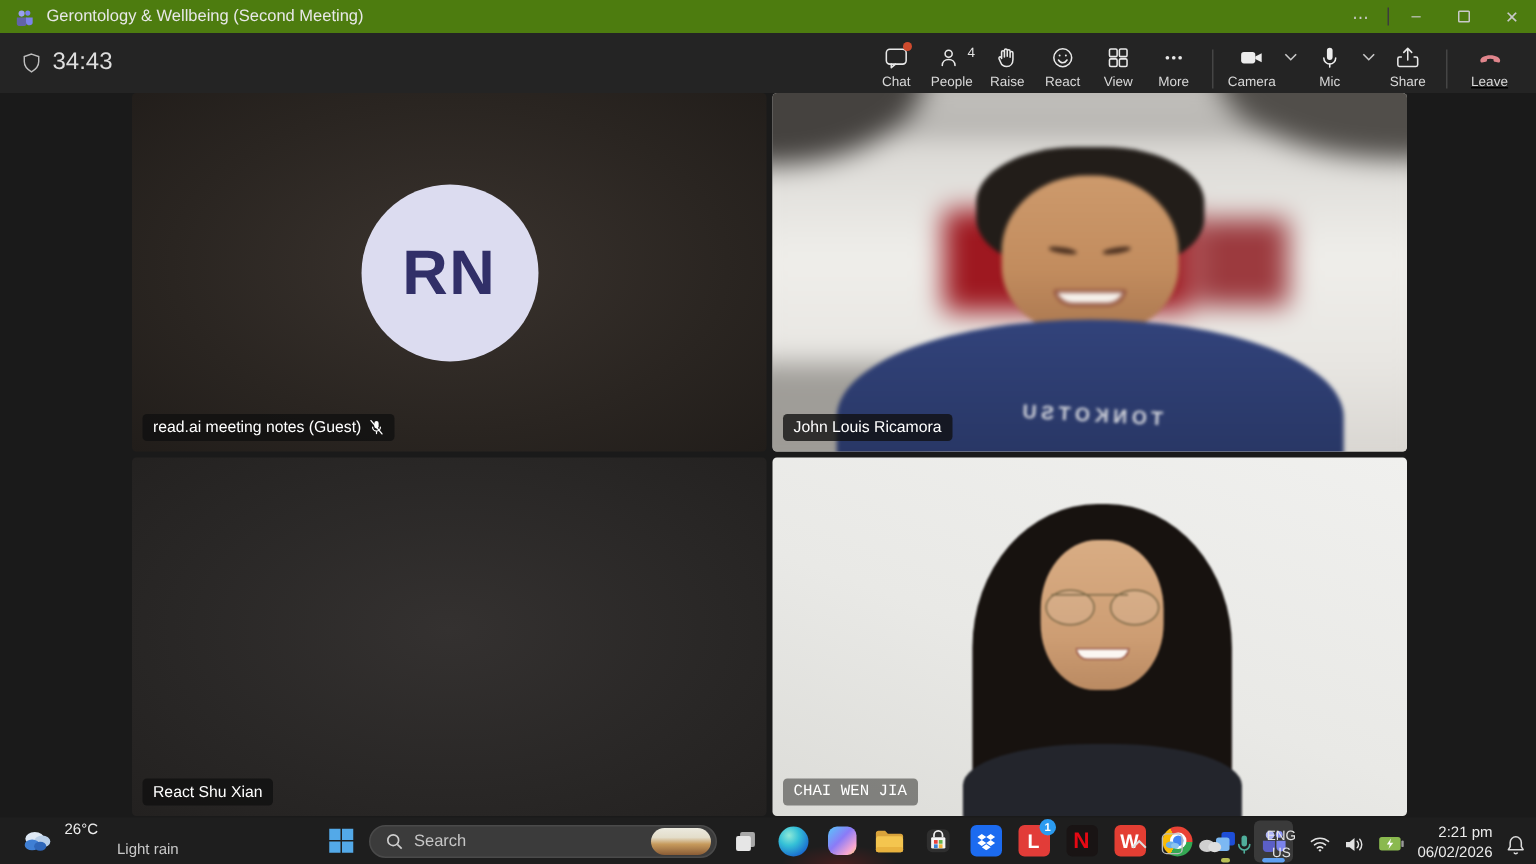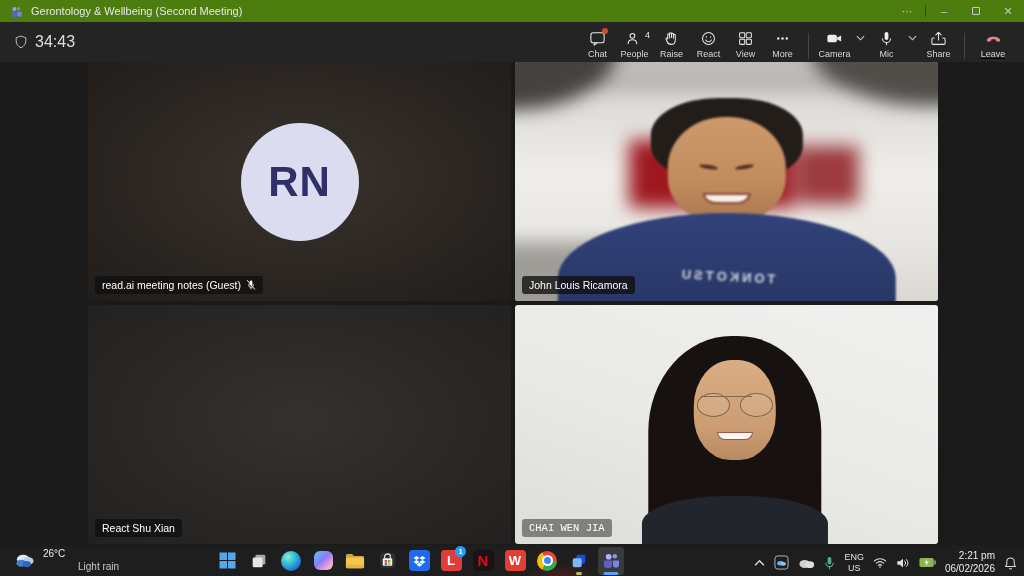--- a/index.html
+++ b/index.html
@@ -341,20 +341,28 @@
     <div class="tk-center">
       <div class="tk-ico">
         <svg width="17" height="17" viewBox="0 0 17 17">
           <rect x="0.5" y="0.5" width="7.5" height="7.5" fill="#53a9e8"></rect>
             <rect x="9" y="0.5" width="7.5" height="7.5" fill="#53a9e8"></rect>
           <rect x="0.5" y="9" width="7.5" height="7.5" fill="#53a9e8"></rect>
             <rect x="9" y="9" width="7.5" height="7.5" fill="#53a9e8"></rect>
         </svg>
       </div>
 
+      <div class="search-pill">
+        <svg width="12" height="12" viewBox="0 0 14 14" fill="none" stroke="#cfcfcf" stroke-width="1.3">
+          <circle cx="6" cy="6" r="4.2"></circle>
+            <path d="M9.2 9.2L12.6 12.6"></path>
+        </svg>
+        <input type="text" placeholder="Search" style="">
+        <div class="bing-thumb"></div>
+      </div>
 
       <div class="tk-ico">
         <svg width="18" height="18" viewBox="0 0 20 20">
           <rect x="6" y="3" width="11" height="11" rx="1.5" fill="#a8a8a8"></rect>
           <rect x="3" y="6" width="11" height="11" rx="1.5" fill="#e6e6e6"></rect>
         </svg>
       </div>
 
       <div class="tk-ico">
         <div style="width:20px;height:20px;border-radius:50%;background:radial-gradient(circle at 35% 30%, #8fe9d8 0%, #35c1d7 35%, #1b6fd0 75%, #1550a8 100%);"></div>

